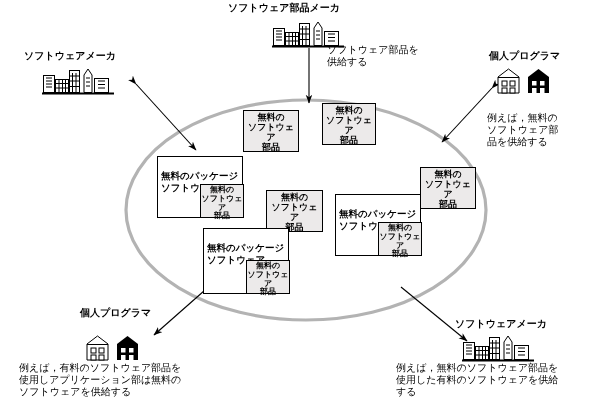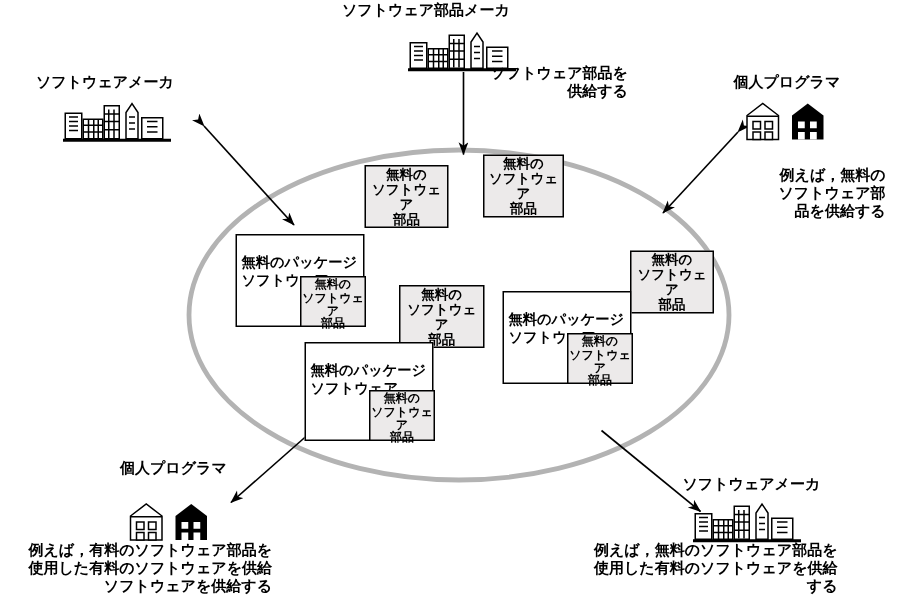--- a/index.html
+++ b/index.html
@@ -22,25 +22,24 @@
     font-size: 10px;
     font-weight: bold;
     color: #000000;
     line-height: 1.18;
     white-space: pre-line;
     letter-spacing: 0px;
   }
   .caption {
     position: absolute;
     font-size: 10px;
-    font-weight: bold;
+    font-weight: normal;
     color: #000000;
     line-height: 1.22;
     white-space: pre-line;
-    text-align: right;
   }
   svg.overlay {
     position: absolute;
     left: 0;
     top: 0;
     width: 609px;
     height: 401px;
     pointer-events: none;
   }
   
@@ -199,21 +198,21 @@
         <rect x="15" y="22" width="5" height="5" fill="#fff"></rect>
       </g>
       <path d="M33,27 L33,11 L43.5,3 L54,11 L54,27 z" fill="#000"></path>
       <rect x="37" y="15" width="4.5" height="4.5" fill="#fff"></rect>
       <rect x="45" y="15" width="4.5" height="4.5" fill="#fff"></rect>
       <rect x="37" y="22" width="4.5" height="5" fill="#fff"></rect>
       <rect x="45" y="22" width="4.5" height="5" fill="#fff"></rect>
     </svg>
   </div>
 
-  <div class="caption" style="left:487px; top:112px;margin-left:32px;">例えば，無料の
+  <div class="caption" style="left:487px; top:112px;">例えば，無料の
 ソフトウェア部
 品を供給する</div>
 
   <div class="part-box" style="left:243px; top:110px; width:56px; height:42px;">無料の
 ソフトウェア
 部品</div>
 
   <div class="part-box" style="left:322px; top:103px; width:54px; height:42px;">無料の
 ソフトウェア
 部品</div>
@@ -264,21 +263,21 @@
       </g>
       <path d="M33,27 L33,11 L43.5,3 L54,11 L54,27 z" fill="#000"></path>
       <rect x="37" y="15" width="4.5" height="4.5" fill="#fff"></rect>
       <rect x="45" y="15" width="4.5" height="4.5" fill="#fff"></rect>
       <rect x="37" y="22" width="4.5" height="5" fill="#fff"></rect>
       <rect x="45" y="22" width="4.5" height="5" fill="#fff"></rect>
     </svg>
   </div>
 
   <div class="caption" style="left:19px; top:362px;">例えば，有料のソフトウェア部品を
-使用した有料のソフトウェアを供給
+使用しアプリケーション部は無料の
 ソフトウェアを供給する</div>
 
   <div class="lbl" style="left:455px; top:318px;">ソフトウェアメーカ</div>
 
   <div class="icon-wrap" style="left:462px; top:334px;">
     <svg width="72" height="28" viewBox="0 0 72 28">
       <g fill="none" stroke="#000" stroke-width="1">
         <rect x="1.5" y="8.5" width="11" height="17" fill="#fff"></rect>
         <line x1="4" y1="11" x2="10" y2="11"></line>
           <line x1="4" y1="14" x2="10" y2="14"></line>

